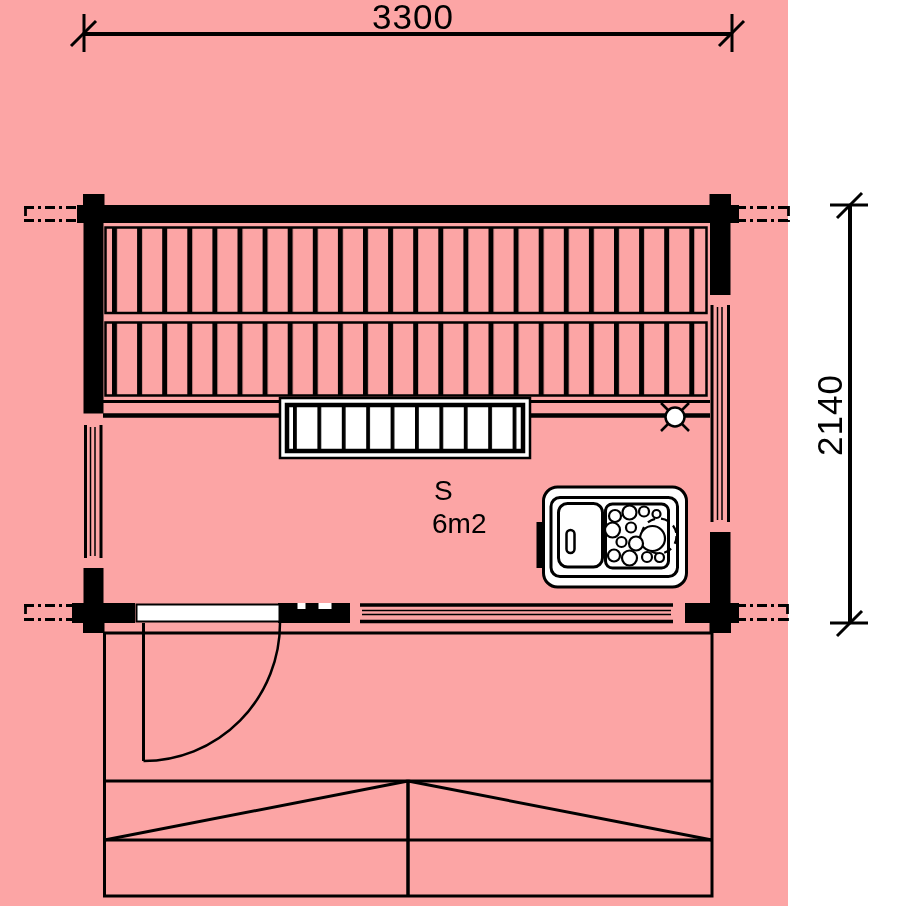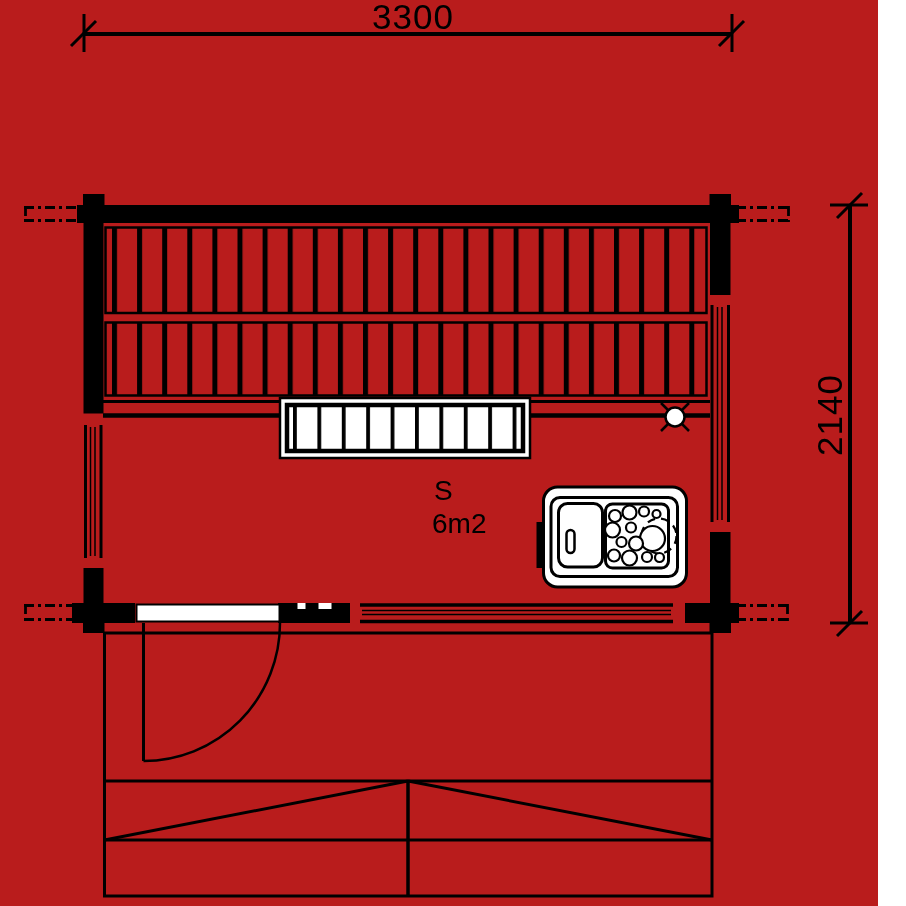--- a/index.html
+++ b/index.html
@@ -5,23 +5,23 @@
   html, body {
     margin: 0;
     padding: 0;
     background: #ffffff;
     width: 906px;
     height: 906px;
     overflow: hidden;
   }
   #plan-stage {
     position: relative;
-    width: 878px;
+    width: 788px;
     height: 906px;
-    background: #b91c1c;
+    background: #fca5a5;
   }
   svg { display: block; }
   text {
     font-family: "Liberation Sans", "DejaVu Sans", sans-serif;
     fill: #000;
   }
   .dim-text { font-size: 35px; letter-spacing: 1px; }
   .room-text { font-size: 28px; }
 </style>
 </head>

